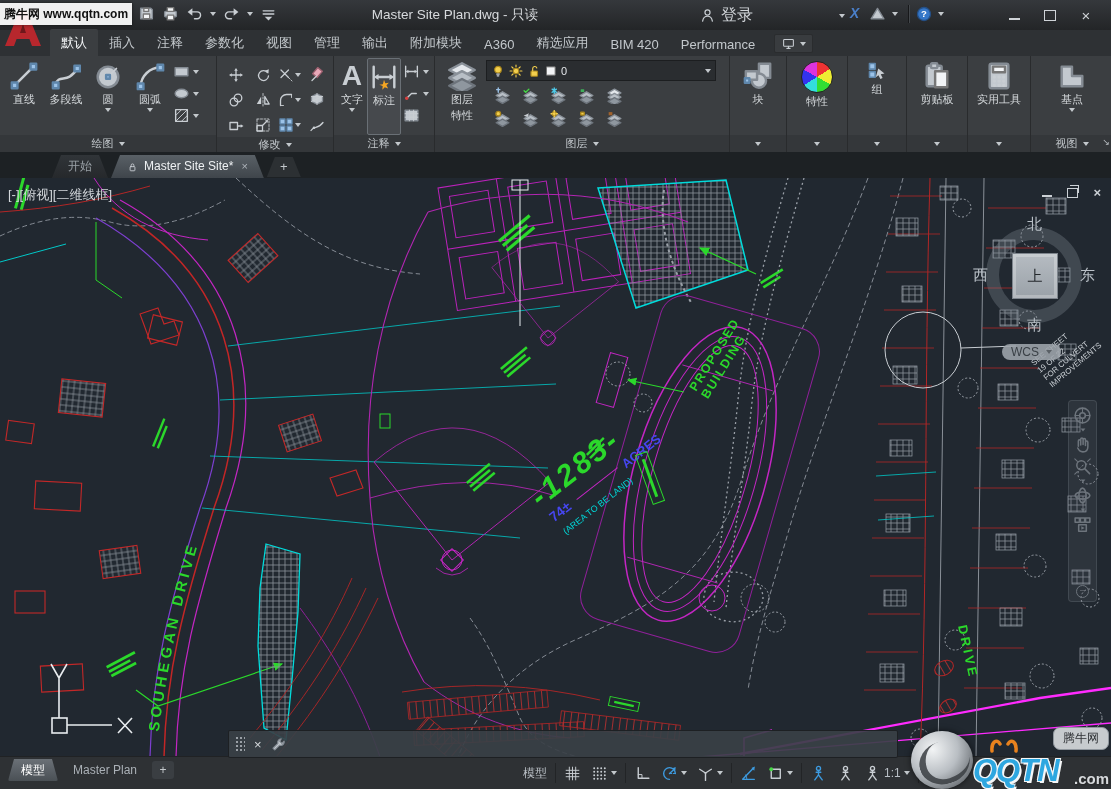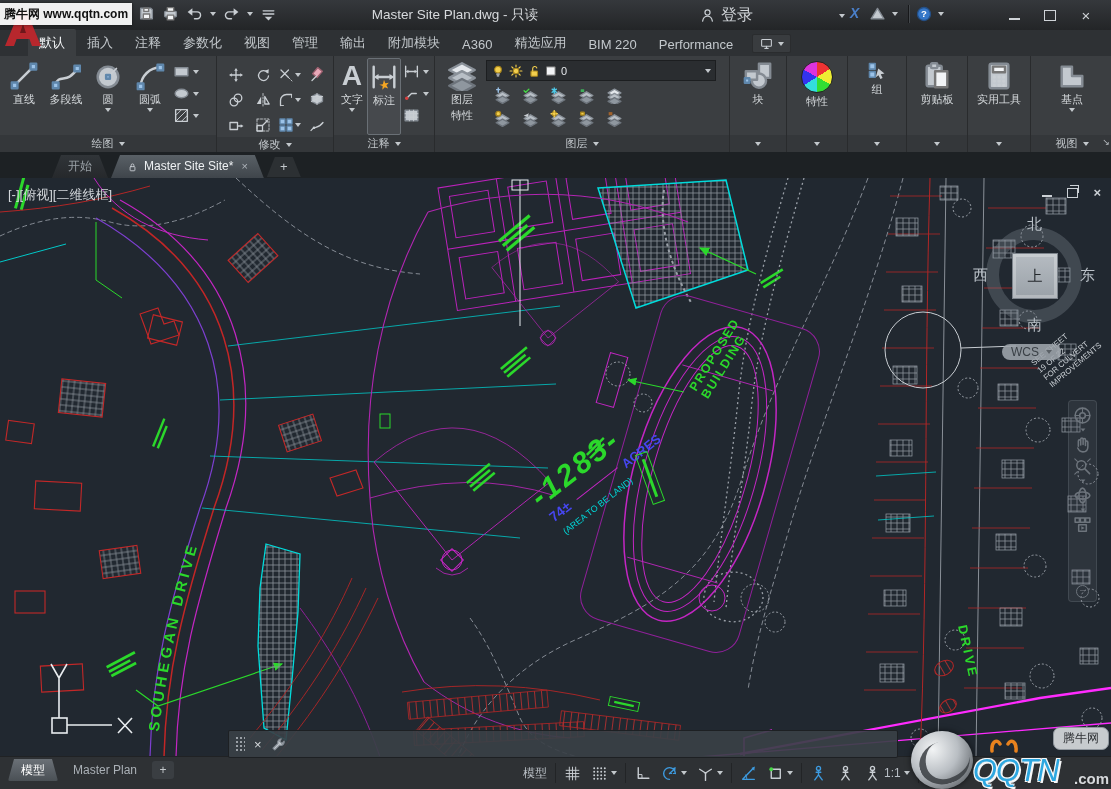--- a/index.html
+++ b/index.html
@@ -45,21 +45,21 @@
   .tb-search input::placeholder{font-style:italic;color:#8f969d;}
   .tb-signin{position:absolute;left:700px;top:5px;display:flex;align-items:center;gap:6px;color:#d0d4d8;font-size:16px;width:145px;}
   .tb-x{position:absolute;left:846px;top:5px;display:flex;align-items:center;gap:6px;}
   .tb-help{position:absolute;left:908px;top:5px;display:flex;align-items:center;gap:6px;}
   .winbtns{position:absolute;right:6px;top:0;height:30px;display:flex;align-items:center;gap:22px;color:#cfd3d7;padding:0 12px;}
   .wb{width:14px;height:12px;display:flex;align-items:center;justify-content:center;font-size:13px;}
   .wb-min{width:11px;border-top:2px solid #cfd3d7;margin-top:8px;}
   .wb-max{width:10px;height:9px;border:1.5px solid #cfd3d7;}
   .vsep{width:1px;height:18px;background:#17181a;border-right:1px solid #43474b;}
   
-  .rtabs{position:absolute;top:30px;left:0;right:0;height:26px;background:#2e3134;display:flex;align-items:flex-end;padding-left:28px;}
+  .rtabs{position:absolute;top:30px;left:0;right:0;height:26px;background:#2e3134;display:flex;align-items:flex-end;padding-left:50px;}
   .rtab{padding:5px 11px 4px;font-size:13px;color:#c3c8cc;cursor:default;}
   .rtab.active{background:#3b3e41;color:#f2f4f6;border-radius:2px 2px 0 0;}
   .rtab-extra{margin-left:8px;margin-bottom:3px;display:flex;align-items:center;gap:4px;background:#393c3f;border:1px solid #2a2c2e;border-radius:2px;padding:2px 6px;}
   .rtab-extra .ic{width:15px;height:13px;}
   .appcaret{position:absolute;left:43px;top:44px;}
   
   .ribbon{position:absolute;top:56px;left:0;right:0;height:96px;background:#3b3e41;display:flex;}
   .panel{position:relative;height:96px;border-right:1px solid #292b2d;display:flex;flex-direction:column;flex:none;}
   .panel-body{flex:1;display:flex;padding:2px 3px 0;}
   .panel-label{height:17px;font-size:11px;color:#c3c8cc;background:#34373a;display:flex;justify-content:center;align-items:center;gap:5px;position:relative;}
@@ -122,21 +122,21 @@
   .lt-add{width:22px;height:18px;background:#3a3e42;border-radius:3px;color:#c3c8cc;text-align:center;line-height:18px;font-size:12px;}
   .sb-right{position:absolute;left:518px;top:2px;display:flex;align-items:center;height:28px;color:#b9bfc5;}
   .sb-btn{height:26px;display:flex;align-items:center;justify-content:center;gap:3px;padding:0 5px;font-size:12px;}
   .sb-btn .ic{width:17px;height:17px;}
   .sb-sep{width:1px;height:20px;background:#222426;margin:0 3px;}
   
   .wm-bot{position:absolute;right:0;bottom:0;width:200px;height:60px;z-index:30;}
   .wm-globe{position:absolute;left:0;bottom:0;width:62px;height:58px;border-radius:50%;background:radial-gradient(circle at 35% 32%,#f2f4f5,#b9bec3 45%,#61666b 85%);box-shadow:0 0 6px rgba(0,0,0,.6);}
   .wm-globe:after{content:"";position:absolute;left:8px;top:10px;width:44px;height:38px;border-radius:50%;border-left:7px solid #3a3e42;border-bottom:5px solid #3a3e42;transform:rotate(-18deg);opacity:.85;}
   .wm-horns{position:absolute;left:78px;bottom:36px;width:30px;height:18px;}
-  .wm-txt{position:absolute;left:62px;bottom:0;font-weight:normal;font-style:italic;font-size:31px;color:#2ea7e0;letter-spacing:-1px;text-shadow:2px 2px 0 #f5f7f8,-1px -1px 0 #f5f7f8,1px -1px 0 #f5f7f8,-1px 1px 0 #f5f7f8;}
+  .wm-txt{position:absolute;left:62px;bottom:0;font-weight:bold;font-style:italic;font-size:31px;color:#2ea7e0;letter-spacing:-1px;text-shadow:2px 2px 0 #f5f7f8,-1px -1px 0 #f5f7f8,1px -1px 0 #f5f7f8,-1px 1px 0 #f5f7f8;}
   .wm-tld{position:absolute;right:2px;bottom:2px;font-size:15px;font-weight:bold;color:#d6d9dc;text-shadow:1px 1px 2px #222;}
   .wm-badge{position:absolute;right:2px;top:-2px;background:rgba(214,217,220,.92);color:#2e3134;font-size:12px;padding:2px 9px;border-radius:7px;border:1px solid #8f969d;}
 </style>
 </head>
 <body>
 
 <div class="app">
 
   <div class="titlebar">
     <div class="qat">
@@ -234,21 +234,21 @@
     <span class="rtab active">默认</span>
     <span class="rtab">插入</span>
     <span class="rtab">注释</span>
     <span class="rtab">参数化</span>
     <span class="rtab">视图</span>
     <span class="rtab">管理</span>
     <span class="rtab">输出</span>
     <span class="rtab">附加模块</span>
     <span class="rtab">A360</span>
     <span class="rtab">精选应用</span>
-    <span class="rtab">BIM 220</span>
+    <span class="rtab">BIM 420</span>
     <span class="rtab">Performance</span>
     <span class="rtab-extra">
       <span class="ic">
           <svg viewBox="0 0 16 16" fill="none" stroke="currentColor" stroke-width="1.3" stroke-linecap="round" stroke-linejoin="round">
             <rect x="2" y="3" width="12" height="8.5" rx="1"></rect>
             <path d="M6 14h4M8 11.5V14"></path>
           </svg>
         </span>
       <span class="car"></span>
     </span>

